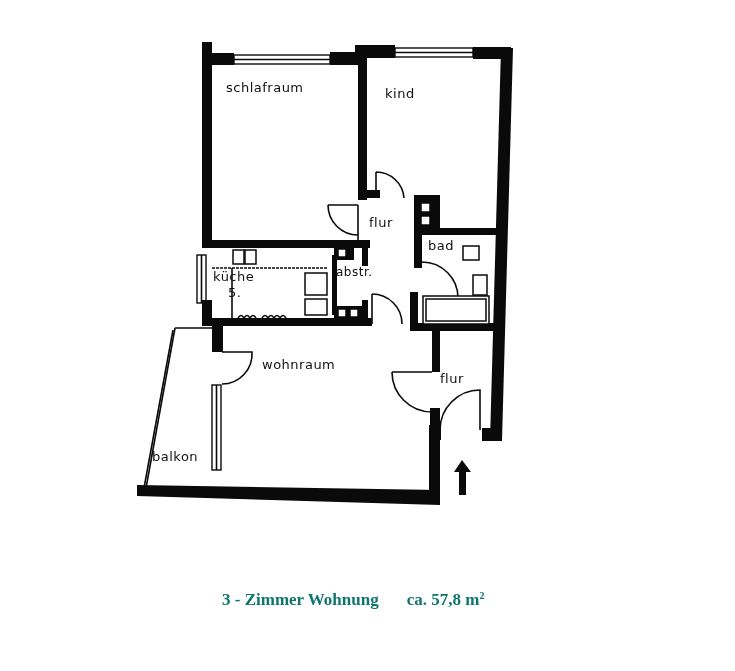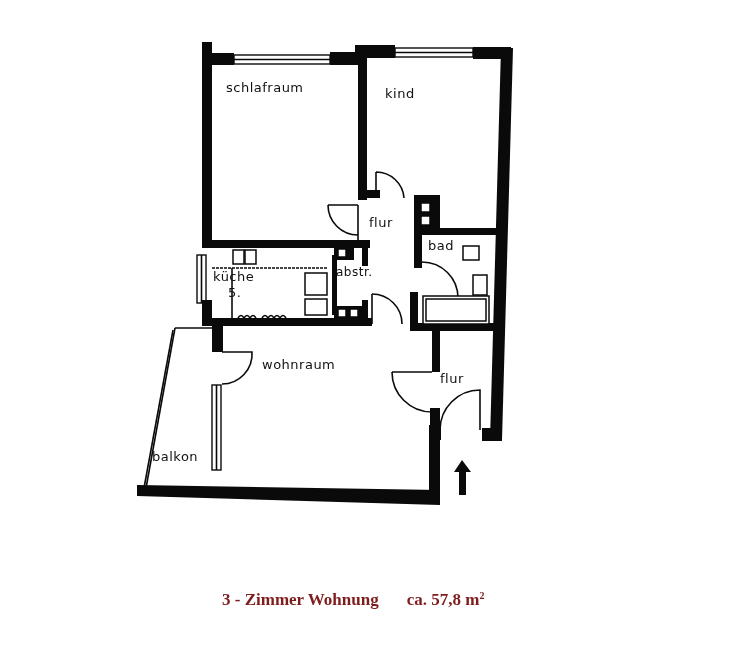--- a/index.html
+++ b/index.html
@@ -15,21 +15,21 @@
       fill: #111111;
       letter-spacing: 0.5px;
     }
     .caption {
       position: absolute;
       top: 590px;
       left: 222px;
       font-family: "Liberation Serif", serif;
       font-weight: bold;
       font-size: 17px;
-      color: #7f1d1d;
+      color: #0f766e;
       white-space: nowrap;
     }
     .caption .area { margin-left: 28px; }
     .caption sup { font-size: 10px; vertical-align: 6px; }
   </style>
 </head>
 <body>
 
 <svg id="plan" viewBox="0 0 735 671" xmlns="http://www.w3.org/2000/svg">
 

